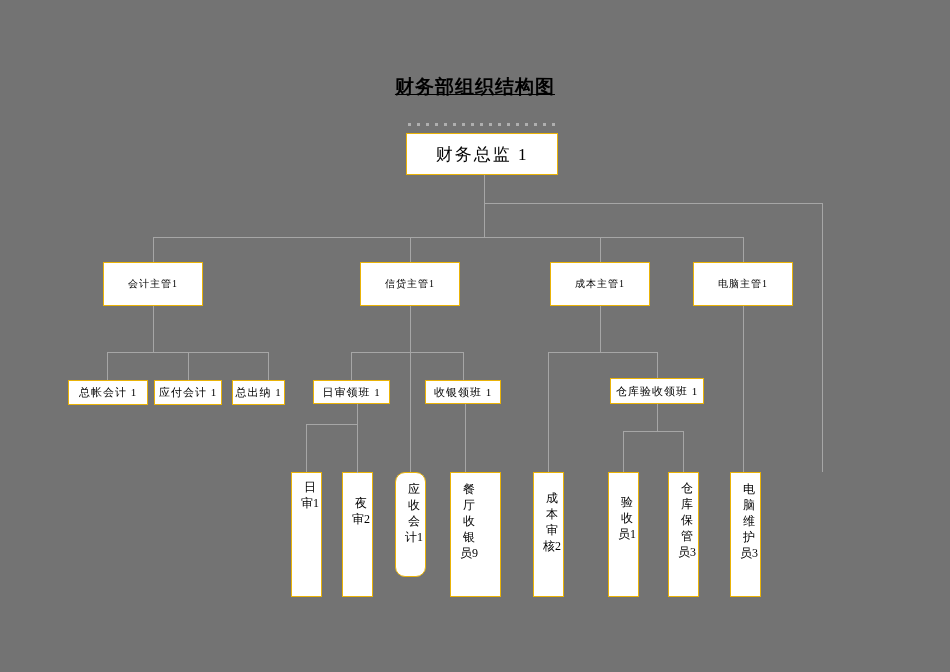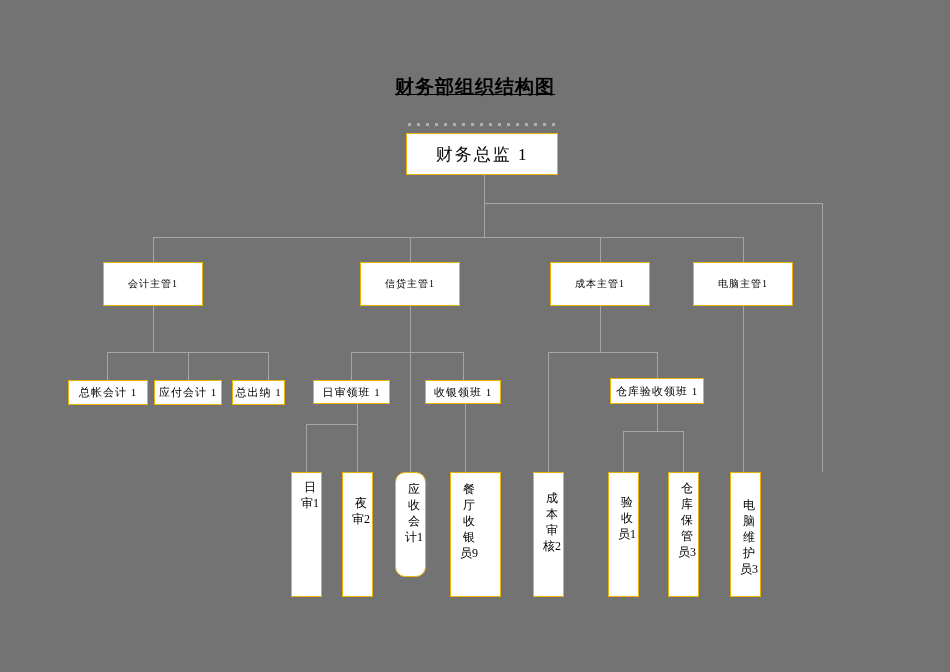--- a/index.html
+++ b/index.html
@@ -83,21 +83,21 @@
     </div>
   <div class="node leaf-node" style="left:533px;top:472px;width:31px;height:125px;padding-top:17px;">
        <span class="vtxt">成本审核2</span>
     </div>
   <div class="node leaf-node" style="left:608px;top:472px;width:31px;height:125px;padding-top:21px;">
        <span class="vtxt">验收员1</span>
     </div>
   <div class="node leaf-node" style="left:668px;top:472px;width:31px;height:125px;padding-top:7px;">
        <span class="vtxt">仓库保管员3</span>
     </div>
-  <div class="node leaf-node" style="left:730px;top:472px;width:31px;height:125px;padding-top:24px;">
+  <div class="node leaf-node" style="left:730px;top:472px;width:31px;height:125px;padding-top:8px;">
        <span class="vtxt">电脑维护员3</span>
     </div>
 
   <div class="line vl" style="left:484px;top:175px;height:28px;"></div>
   <div class="line hl" style="left:484px;top:203px;width:338px;"></div>
   <div class="line vl" style="left:822px;top:203px;height:269px;"></div>
   <div class="line vl" style="left:484px;top:203px;height:34px;"></div>
   <div class="line hl" style="left:153px;top:237px;width:590px;"></div>
   <div class="line vl" style="left:153px;top:237px;height:25px;"></div>
   <div class="line vl" style="left:410px;top:237px;height:25px;"></div>

